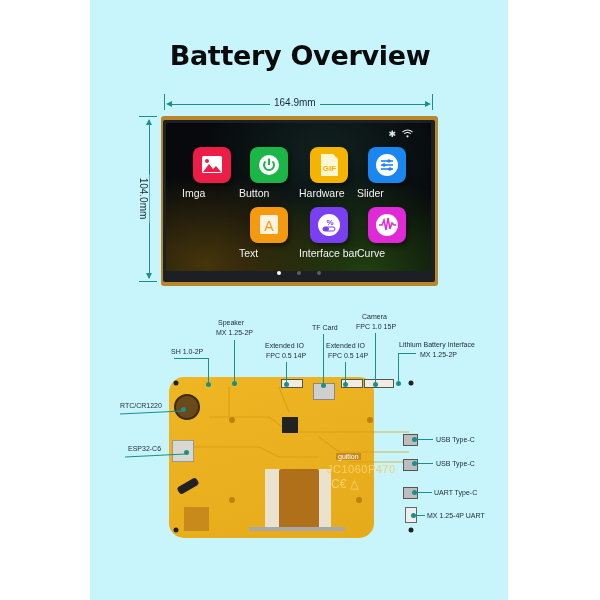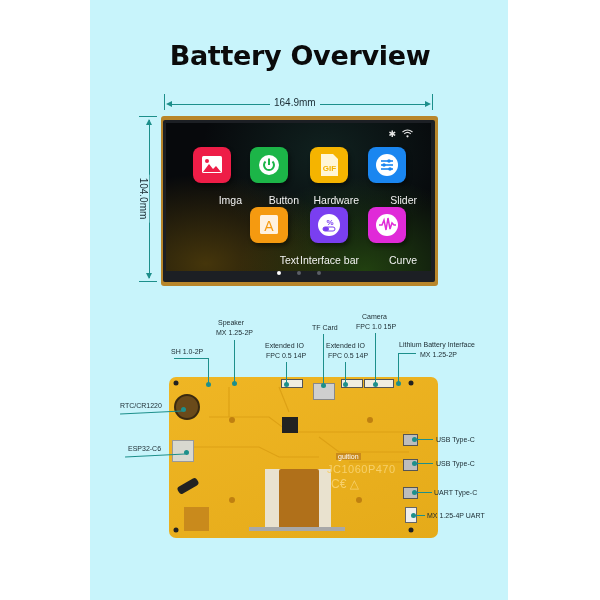--- a/index.html
+++ b/index.html
@@ -15,28 +15,28 @@
   .vtxt { position:absolute; font-size:10px; color:#1a2c33; transform:rotate(90deg); transform-origin:center; background:#c8f4fb; padding:0 3px; white-space:nowrap; }
 
   .device { position:absolute; left:161px; top:116px; width:277px; height:170px; background:#b8862b; border-radius:3px; }
   .screen { position:absolute; left:163px; top:120px; width:272px; height:162px; background:#1c1f24; border-radius:2px; }
   .lcd { position:absolute; left:3px; top:3px; width:265px; height:148px;
          background: radial-gradient(ellipse at 15% 95%, rgba(120,90,10,0.55), transparent 45%),
                      radial-gradient(ellipse at 75% 100%, rgba(60,120,20,0.5), transparent 45%),
                      radial-gradient(ellipse at 60% 20%, rgba(30,70,60,0.4), transparent 55%),
                      #07090c; }
   .status { position:absolute; right:18px; top:6px; color:#e6e6e6; font-size:9px; display:flex; gap:6px; }
-  .app { position:absolute; width:60px; text-align:right; }
+  .app { position:absolute; width:60px; text-align:left; }
   .app .ic { width:38px; height:36px; border-radius:8px; margin:0 auto; position:relative; box-shadow: 2px 3px 4px rgba(0,0,0,0.4); }
-  .app .lbl { color:#f2f2f2; font-size:10.5px; margin-top:11px; white-space:nowrap; }
+  .app .lbl { color:#f2f2f2; font-size:10.5px; margin-top:4px; white-space:nowrap; }
   .dots { position:absolute; left:0; width:100%; top:138px; text-align:center; }
   .dot { display:inline-block; width:4px; height:4px; border-radius:50%; background:#5a5e66; margin:0 8px; }
   .dot.active { background:#ffffff; }
 
-  .pcb { position:absolute; left:169px; top:377px; width:269px; height:161px; background:#eab01c; border-radius:7px;
+  .pcb { position:absolute; left:169px; top:377px; width:205px; height:161px; background:#eab01c; border-radius:15px;
          background-image: linear-gradient(160deg, rgba(255,200,60,0.25), rgba(200,140,10,0.15)); }
   .comp { position:absolute; }
   .lbl-t { position:absolute; font-size:7px; color:#1b2a30; text-align:center; line-height:10px; white-space:nowrap; }
   .lead { position:absolute; background:#1d8f8b; }
   .pin { position:absolute; width:5px; height:5px; border-radius:50%; background:#1d8f8b; }
 </style>
 </head>
 <body>
 
 <div class="panel"></div>

